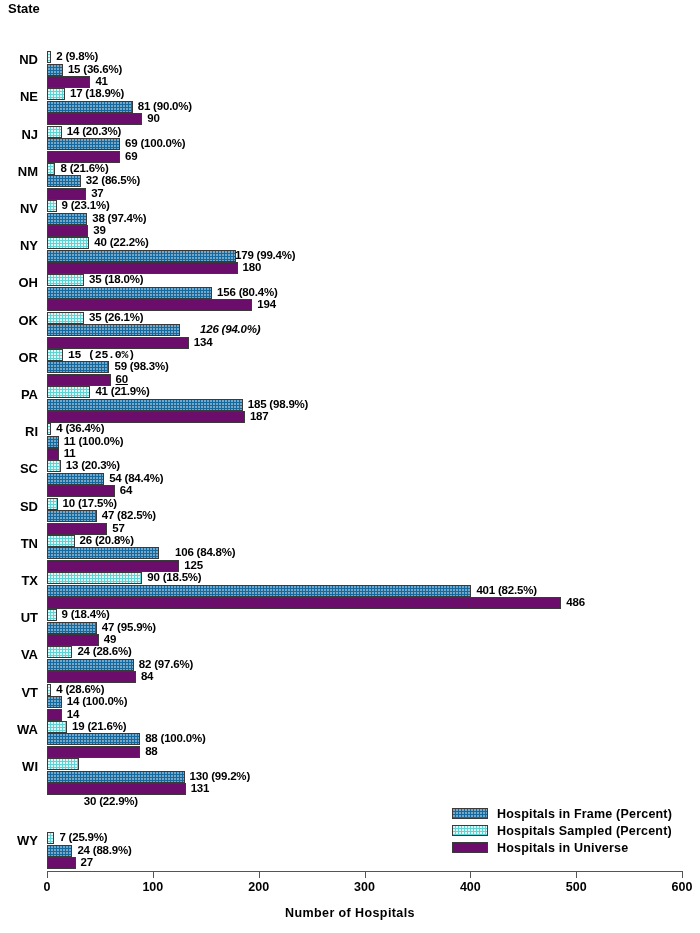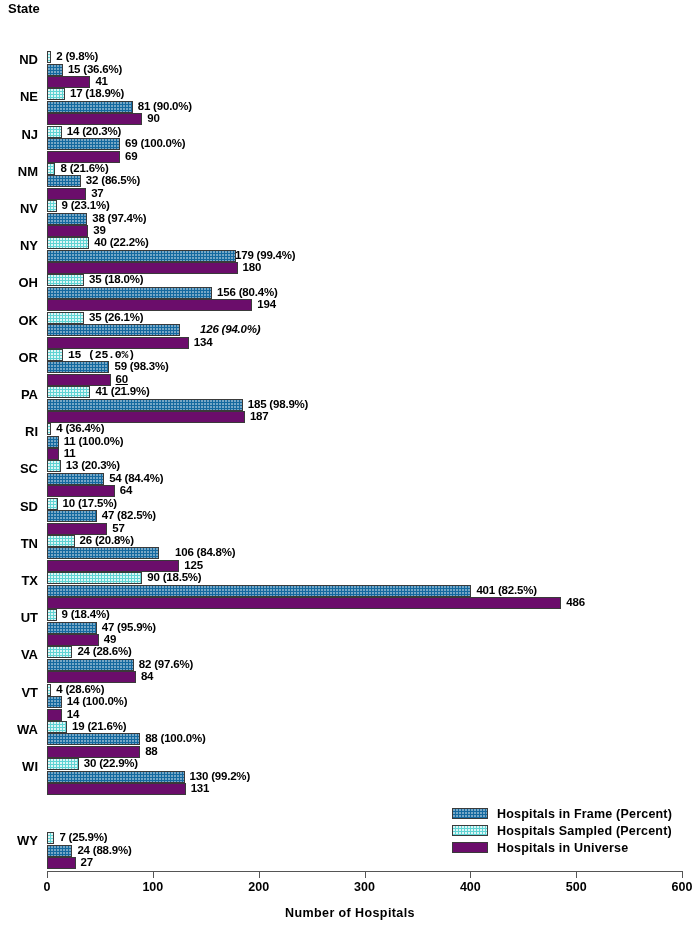--- a/index.html
+++ b/index.html
@@ -454,21 +454,21 @@
         </div>
         <div class="barrow" style="top: 25px;">
           <div class="bar universe" style="width: 93.1333px;"></div>
           <div class="bar-label" style="left: 98.1333px;">88</div>
         </div>
       </div>
       <div class="group" style="top: 744px; height: 37.2px;">
         <div class="state-label">WI</div>
         <div class="barrow" style="top: 0px;">
           <div class="bar sampled" style="width: 31.75px;"></div>
-          <div class="bar-label" style="left: 36.75px;">30  (22.9%)</div>
+          <div class="bar-label" style="left: 36.75px; margin-top: 38px;">30  (22.9%)</div>
         </div>
         <div class="barrow" style="top: 12.5px;">
           <div class="bar frame" style="width: 137.583px;"></div>
           <div class="bar-label" style="left: 142.583px;">130  (99.2%)</div>
         </div>
         <div class="barrow" style="top: 25px;">
           <div class="bar universe" style="width: 138.642px;"></div>
           <div class="bar-label" style="left: 143.642px;">131</div>
         </div>
       </div>

